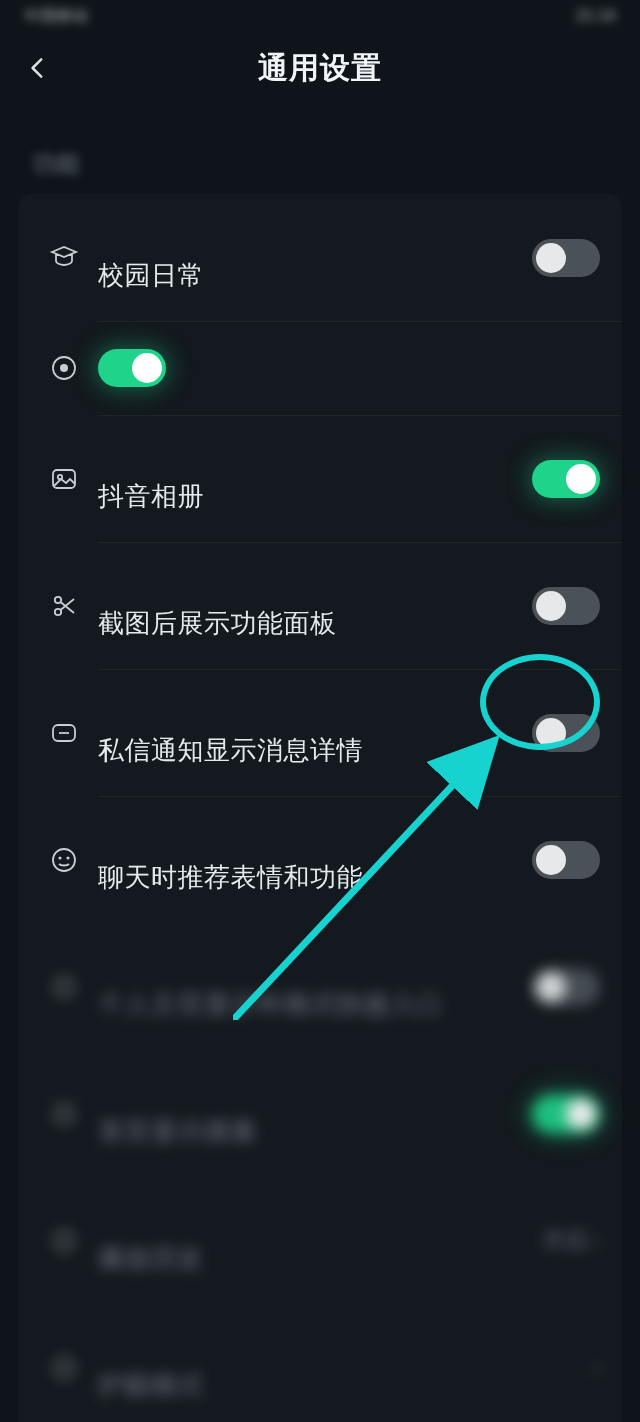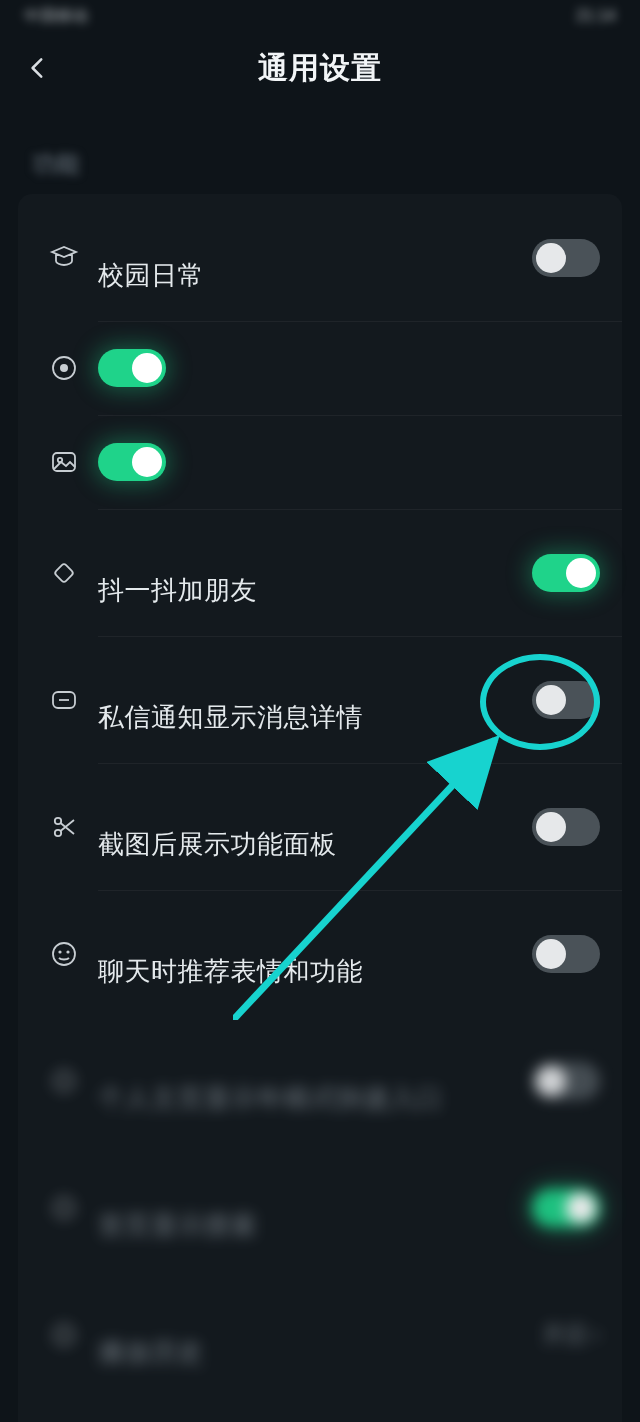--- a/index.html
+++ b/index.html
@@ -73,56 +73,46 @@
       </div>
     </div>
     <div class="row">
       <div class="icon-slot">
         <svg viewBox="0 0 30 30">
           <rect x="4" y="6" width="22" height="18" rx="4"></rect>
           <circle cx="11" cy="13" r="2.2"></circle>
           <path d="M5 22 L12 15 L17 19 L21 15 L26 20"></path>
         </svg>
       </div>
+      <div class="row-label">抖音相册</div>
       <div class="toggle on">
-        <div class="knob"></div>
-      </div>
-    </div>
-    <div class="row">
-      <div class="icon-slot">
-        <svg viewBox="0 0 30 30">
-          <rect x="8" y="8" width="14" height="14" rx="3" transform="rotate(45 15 15)"></rect>
-        </svg>
-      </div>
-      <div class="row-label">抖一抖加朋友</div>
-      <div class="toggle on">
-        <div class="knob"></div>
-      </div>
-    </div>
-    <div class="row">
-      <div class="icon-slot">
-        <svg viewBox="0 0 30 30">
-          <rect x="4" y="7" width="22" height="16" rx="5"></rect>
-          <line x1="10" y1="15" x2="20" y2="15"></line>
-        </svg>
-      </div>
-      <div class="row-label">私信通知显示消息详情</div>
-      <div class="toggle off">
         <div class="knob"></div>
       </div>
     </div>
     <div class="row">
       <div class="icon-slot">
         <svg viewBox="0 0 30 30">
           <circle cx="9" cy="9" r="3.2"></circle>
           <circle cx="9" cy="21" r="3.2"></circle>
           <path d="M11.5 11 L25 22 M11.5 19 L25 8"></path>
         </svg>
       </div>
       <div class="row-label">截图后展示功能面板</div>
+      <div class="toggle off">
+        <div class="knob"></div>
+      </div>
+    </div>
+    <div class="row">
+      <div class="icon-slot">
+        <svg viewBox="0 0 30 30">
+          <rect x="4" y="7" width="22" height="16" rx="5"></rect>
+          <line x1="10" y1="15" x2="20" y2="15"></line>
+        </svg>
+      </div>
+      <div class="row-label">私信通知显示消息详情</div>
       <div class="toggle off">
         <div class="knob"></div>
       </div>
     </div>
     <div class="row">
       <div class="icon-slot">
         <svg viewBox="0 0 30 30">
           <circle cx="15" cy="15" r="11"></circle>
           <circle cx="11" cy="13" r="1.6" fill="#c7cdd2" stroke="none"></circle>
           <circle cx="19" cy="13" r="1.6" fill="#c7cdd2" stroke="none"></circle>

